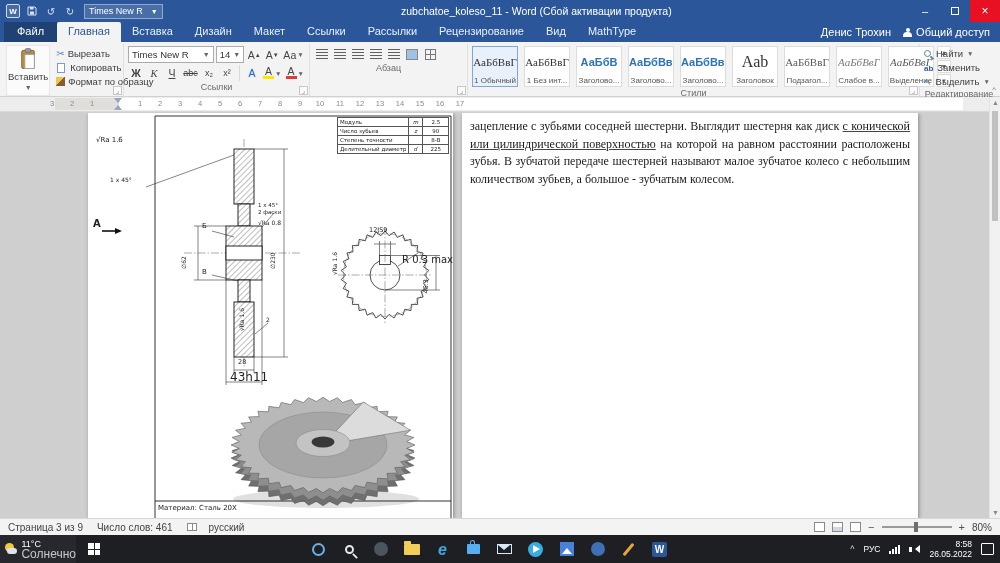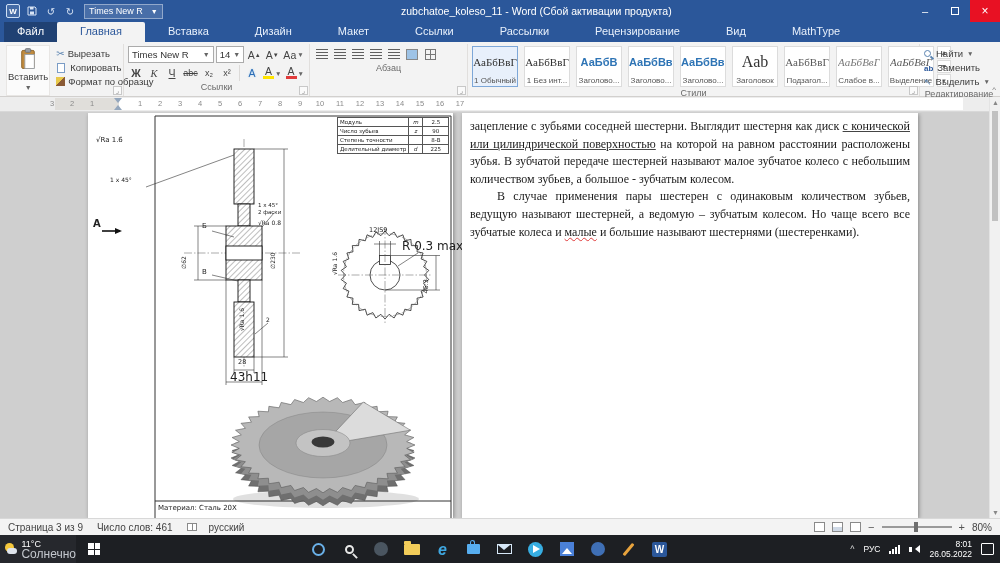--- a/index.html
+++ b/index.html
@@ -13,21 +13,21 @@
 .fontdd{height:15px;background:rgba(255,255,255,.14);border:1px solid rgba(255,255,255,.4);color:#fff;font-size:9px;display:flex;align-items:center;padding:0 4px;gap:8px;margin-left:2px}
 .fontdd .dd{font-size:7px}
 .tb-title{flex:1;text-align:center;font-size:10.5px;color:#fff;white-space:nowrap;overflow:hidden}
 .winbtns{display:flex;height:22px}
 .winbtn{width:30px;display:flex;align-items:center;justify-content:center;color:#fff;font-size:11px}
 .winbtn .maxbox{width:8px;height:8px;border:1px solid #fff;display:block}
 .winbtn.close{background:#e81123;font-size:12px}
 
 
 .tabrow{position:absolute;top:22px;left:0;right:0;height:20px;background:#2b579a;display:flex;align-items:stretch;color:#e8f0fb;font-size:11px;padding-left:4px}
-.tab{padding:3px 23px 0;white-space:nowrap}
+.tab{padding:3px 11px 0;white-space:nowrap}
 .tab.file{background:rgba(0,0,0,.25);color:#fff;padding:3px 13px 0}
 .tab.active{background:#f3f3f3;color:#2b579a;border-radius:2px 2px 0 0}
 .tellme{display:flex;align-items:center;gap:5px;margin-left:12px;color:#d5e2f5;white-space:nowrap}
 .bulb{width:8px;height:8px;border-radius:50%;background:#ffd84d;border:1px solid #f0c330;display:inline-block}
 .tab-right{margin-left:auto;display:flex;align-items:center;gap:12px;padding-right:10px;color:#fff;white-space:nowrap}
 .person{width:9px;height:9px;position:relative;display:inline-block}
 .person::before{content:"";position:absolute;left:2.5px;top:0;width:4px;height:4px;border-radius:50%;background:#fff}
 .person::after{content:"";position:absolute;left:0;top:4.5px;width:9px;height:4.5px;border-radius:4px 4px 0 0;background:#fff}
 
 
@@ -186,20 +186,27 @@
       <span class="tab active">Главная</span>
       <span class="tab">Вставка</span>
       <span class="tab">Дизайн</span>
       <span class="tab">Макет</span>
       <span class="tab">Ссылки</span>
       <span class="tab">Рассылки</span>
       <span class="tab">Рецензирование</span>
       <span class="tab">Вид</span>
       <span class="tab">MathType</span>
     </span>
+  <span class="tab-right">
+    <span>Денис Трохин</span>
+    <span style="display:flex;align-items:center;gap:4px">
+      <span class="person"></span>
+      <span>Общий доступ</span>
+    </span>
+  </span>
 </div>
 
 <div class="ribbon">
 
   <div class="rgroup" style="width:122px">
     <div class="rbody">
       <div class="pastebtn">
         <span>
           <svg width="18" height="22" viewBox="0 0 20 24">
               <rect x="3" y="2.5" width="14" height="20" rx="1.5" fill="#c08b3f" stroke="#8a6228"></rect>
@@ -485,31 +492,30 @@
         <span class="dlabel" style="left: 99px; top: 150px; font-size: 6px; transform: rotate(-90deg); transform-origin: left bottom;">∅62</span>
         <span class="dlabel" style="left: 188px; top: 150px; font-size: 6px; transform: rotate(-90deg); transform-origin: left bottom;">∅230</span>
         <span class="dlabel" style="left: 170px; top: 90px; font-size: 5.5px;">1 x 45°</span>
         <span class="dlabel" style="left: 170px; top: 97px; font-size: 5.5px;">2 фаски</span>
         <span class="dlabel" style="left: 170px; top: 107px; font-size: 6px;">√Ra 0.8</span>
         <span class="dlabel" style="left: 157px; top: 212px; font-size: 6px; transform: rotate(-90deg); transform-origin: left bottom;">√Ra 1.6</span>
         <span class="dlabel" style="left: 178px; top: 204px; font-size: 6px;">2</span>
         <span class="dlabel" style="left: 150px; top: 246px; font-size: 6.5px;">28</span>
         <span class="dlabel" style="left: 142px; top: 258px; font-size: 12px;">43h11</span>
         <span class="dlabel" style="left: 281px; top: 114px; font-size: 6.5px;">12JS9</span>
-        <span class="dlabel" style="left: 314px; top: 127px; font-size: 12px;">R 0.3 max</span>
+        <span class="dlabel" style="left: 314px; top: 142px; font-size: 10px;">R 0.3 max</span>
         <span class="dlabel" style="left: 341px; top: 174px; font-size: 6.5px; transform: rotate(-90deg); transform-origin: left bottom;">45.3</span>
         <span class="dlabel" style="left: 250px; top: 156px; font-size: 6px; transform: rotate(-90deg); transform-origin: left bottom;">√Ra 1.6</span>
       </div>
     <div class="dlabel" style="left:70px;top:392px;font-size:7px">Материал: Сталь 20Х</div>
   </div>
 
   <div class="page page-right">
     <div class="doc-text">
       <p id="p1"><span>зацепление с зубьями соседней шестерни. Выглядит шестерня как диск </span><span class="seg-u">с конической или цилиндрической поверхностью</span><span> на которой на равном расстоянии расположены зубья. В зубчатой передаче шестерней называют малое зубчатое колесо с небольшим количеством зубьев, а большое - зубчатым колесом.</span></p>
-      <p id="p2" class="ind"><span>В случае применения пары шестерен с одинаковым количеством зубьев, ведущую называют шестерней, а ведомую – зубчатым колесом. Но чаще всего все зубчатые колеса и </span><span class="seg-r">малые</span><span> и большие называют шестернями (шестеренками).</span></p>
     </div>
   </div>
 
 </div>
 
 <div class="vscroll">
   <span class="arr" style="top:0">▲</span>
   <span class="thumb"></span>
   <span class="arr" style="bottom:0">▼</span>
 </div>
@@ -609,18 +615,18 @@
         <span style="height:3px"></span>
         <span style="height:5px"></span>
         <span style="height:7px"></span>
         <span style="height:9px"></span>
       </span>
     <span class="spk">
         <span class="box"></span>
         <span class="tri"></span>
       </span>
     <div class="clock">
-      <div>8:01</div>
+      <div>8:58</div>
       <div>26.05.2022</div>
     </div>
     <span class="notif"></span>
   </div>
 </div>
 
 </body></html>

